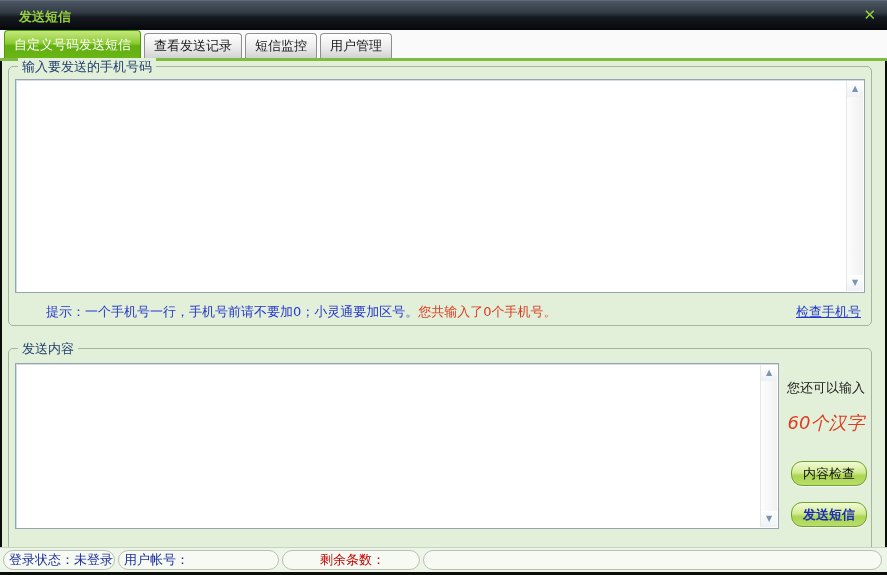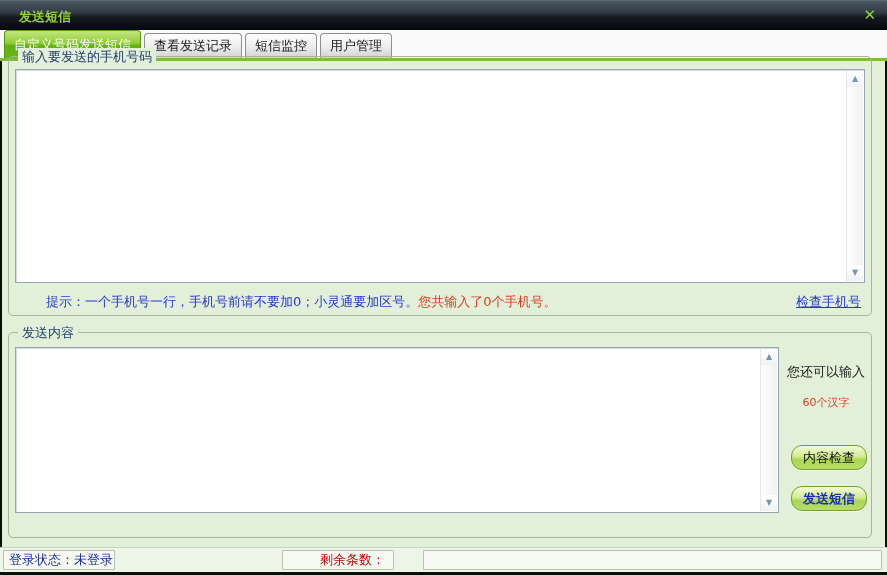--- a/index.html
+++ b/index.html
@@ -25,22 +25,22 @@
     font-size:13px; color:#1a1a1a; cursor:pointer; white-space:nowrap; }
   .tab.active { height:28px; line-height:27px;
     background:linear-gradient(#c4e77e 0%, #8fcc35 45%, #62b00f 55%, #6ab517 100%);
     border-color:#4f9a0c; color:#ffffff; }
   .greenline { position:absolute; left:-2px; right:-2px; top:58px; height:3px; background:#7fbb3e; }
 
   
   .groupbox { position:absolute; border:1px solid #a8b3a0; border-radius:5px; }
   .groupbox > .legend { position:absolute; top:-9px; left:9px; background:#e2f0d9;
     padding:0 4px; font-size:13px; color:#24406e; }
-  .g1 { left:6px; top:56px; width:864px; height:260px; }
-  .g2 { left:6px; top:332px; width:864px; height:206px; }
+  .g1 { left:6px; top:66px; width:864px; height:260px; }
+  .g2 { left:6px; top:348px; width:864px; height:206px; }
 
   
   .tawrap { position:absolute; background:#ffffff; border:1px solid #96a5b4;
     box-shadow:inset 1px 1px 0 #d5dde4; }
   .tawrap textarea { position:absolute; left:1px; top:1px; bottom:1px; right:18px;
     width:calc(100% - 19px); height:calc(100% - 2px);
     border:none; resize:none; outline:none; font-size:13px; background:#fff; }
   .sb { position:absolute; top:1px; bottom:1px; right:1px; width:17px;
     background:linear-gradient(to right,#fdfdfd,#f1f1f1); border-left:1px solid #e6e6e6; }
   .sb .arrow { position:absolute; left:0; width:100%; height:16px; text-align:center;
@@ -53,38 +53,38 @@
   .hintline { position:absolute; font-size:13px; white-space:nowrap; }
   .blue { color:#2736cf; } .red { color:#dc3a21; }
   .h1 { left:7px; top:236px;margin-left:30px; }
   .h2 { left:7px; top:184px; }
   .checklink { position:absolute; right:10px; top:236px; font-size:13px;
     color:#2736cf; text-decoration:underline; cursor:pointer; }
 
   
   .sidepanel { position:absolute; left:772px; top:0; width:90px; height:180px; }
   .remaining-label { position:absolute; top:30px; width:100%; text-align:center; font-size:13px; color:#1a1a1a; }
-  .remaining-count { position:absolute; top:62px; width:100%; text-align:center; font-size:11px; color:#e03c24; }
+  .remaining-count { position:absolute; top:62px; width:100%; text-align:center; font-size:18px; color:#e03c24;font-style:italic; }
   .btn { position:absolute; left:10px; width:76px; height:25px;
     border:1px solid #6da331; border-radius:11px;
     background:linear-gradient(#f2fad6 0%, #d3ec93 45%, #abd552 60%, #b9de69 100%);
     font-size:13px; cursor:pointer; font-family:inherit;
     box-shadow:0 1px 0 rgba(255,255,255,.7); }
   .btn-check { top:112px; color:#111; }
   .btn-send { top:153px; color:#1b2cb4; font-weight:bold; }
 
   
   .statusbar { position:absolute; left:-2px; right:-2px; bottom:-1px; height:25px;
     background:#edf4e8; border-top:1px solid #c8d4bd; }
   .spanel { position:absolute; top:2px; height:20px; border:1px solid #b9bfb2;
     background:#f6faf3; font-size:13px; line-height:18px; padding-left:5px;
-    white-space:nowrap; overflow:hidden; border-radius:1px; }
+    white-space:nowrap; overflow:hidden; border-radius:10px; }
   .sp1 { left:3px;  width:112px; color:#1c2f9e; }
   .sp2 { left:118px; width:161px; color:#1c2f9e; }
-  .sp3 { left:282px; width:112px; color:#c40000;padding-left:37px; }
+  .sp3 { left:282px; width:138px; color:#c40000;padding-left:37px; }
   .sp4 { left:423px; width:459px; }
 </style>
 </head>
 <body>
 
 <div class="window">
 
   <div class="titlebar">
     <span class="title">发送短信</span>
     <span class="close">✕</span>
@@ -128,17 +128,18 @@
       <div class="remaining-label">您还可以输入</div>
       <div class="remaining-count">60个汉字</div>
       <button class="btn btn-check">内容检查</button>
       <button class="btn btn-send">发送短信</button>
     </div>
 
   </div>
 
   <div class="statusbar">
     <div class="spanel sp1">登录状态：未登录</div>
+    <div class="spanel sp2">用户帐号：</div>
     <div class="spanel sp3">剩余条数：</div>
     <div class="spanel sp4"></div>
   </div>
 
 </div>
 
 </body></html>

